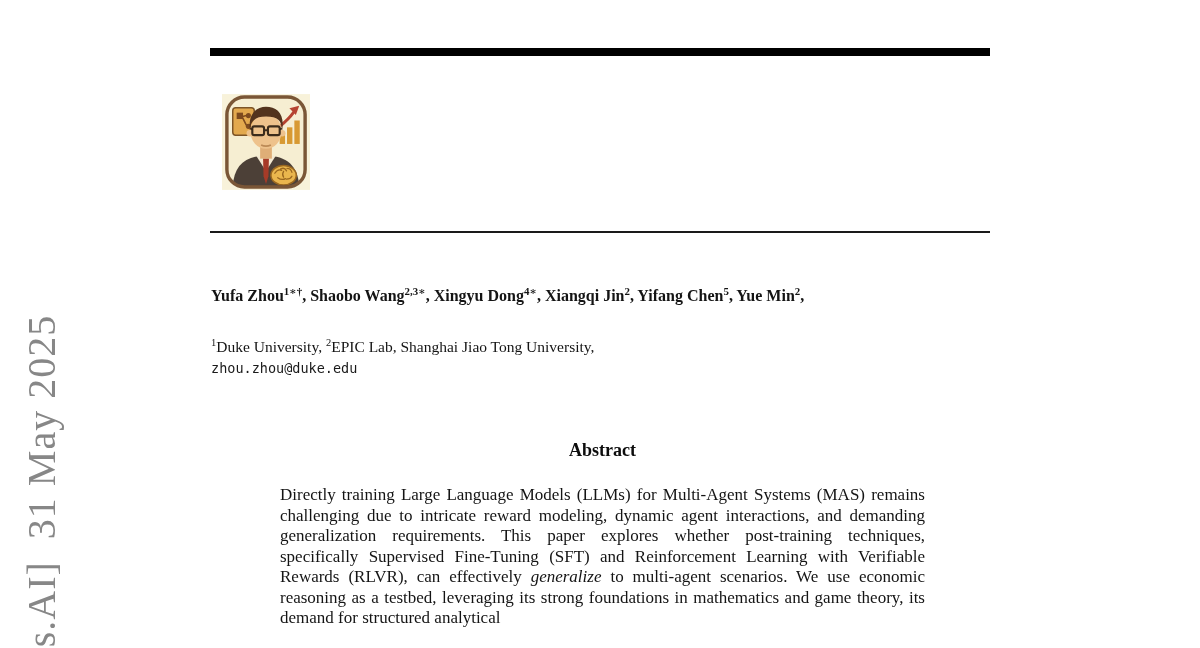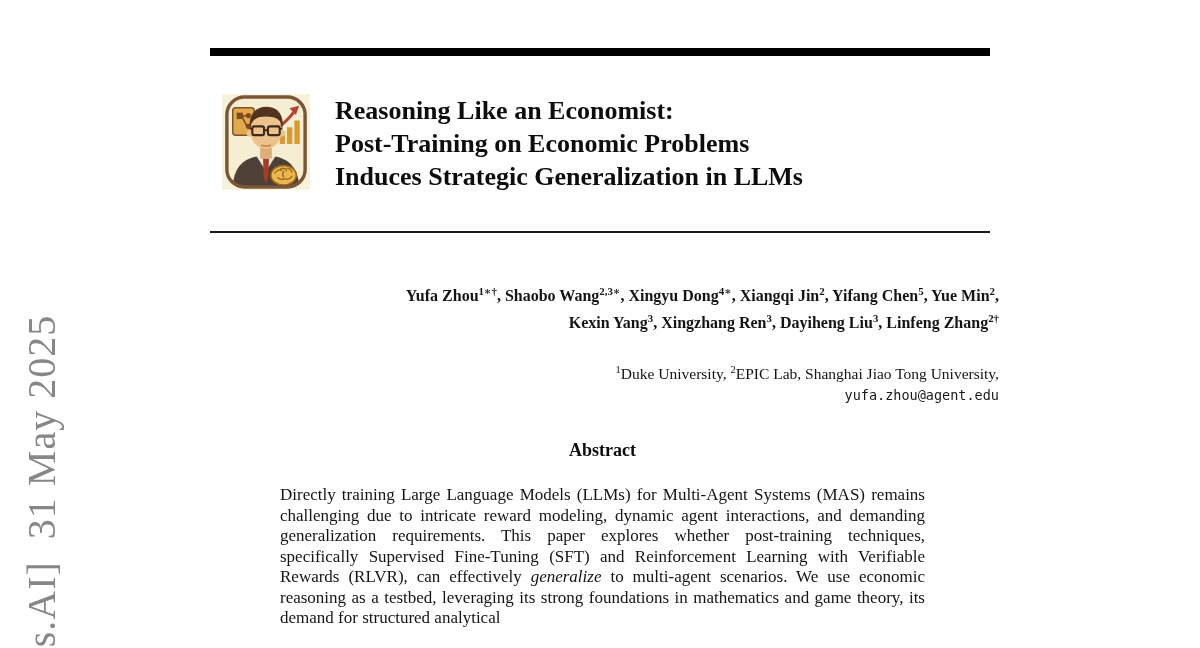--- a/index.html
+++ b/index.html
@@ -55,21 +55,21 @@
     font-weight: bold;
     line-height: 33px;
     color: #0d0d0d;
     white-space: nowrap;
   }
 
   .author-block {
     position: absolute;
     left: 211px; top: 282px;
     width: 788px;
-    text-align: right;
+    text-align: left;
     color: #141414;
   }
   .authors-line {
     font-size: 16px;
     font-weight: bold;
     line-height: 27px;
     white-space: nowrap;
   }
   .affil-line {
     font-size: 15.5px;
@@ -156,32 +156,26 @@
           <path d="M43 37 L47 37" stroke="#3c2c1c" stroke-width="2.2"></path>
           <path d="M31 36 L28.7 35 M59 36 L61.3 35" stroke="#3c2c1c" stroke-width="2"></path>
           <path d="M40 52 Q45 54.5 50 52" stroke="#bc8a56" stroke-width="1.6" fill="none"></path>
 
           <ellipse cx="63" cy="83" rx="13" ry="10" fill="#eab64d" stroke="#9a671f" stroke-width="1.6"></ellipse>
           <path d="M54 81 q3 -5 7 -3 M60 76.5 q4 -2 6 2 M66.5 76 q4 0 5 4 M57 85.5 q4 3 8 1 M66 87 q4 0 5.5 -3 M63 79 q-2 3 0 6" stroke="#9a671f" stroke-width="1.3" fill="none" stroke-linecap="round"></path>
         </g>
         <rect x="5" y="3" width="80" height="92" rx="18" fill="none" stroke="#7a5636" stroke-width="3.5"></rect>
       </svg>
     </div>
-    <div class="title">
-      <div>Reasoning Like an Economist:</div>
-      <div>Post-Training on Economic Problems</div>
-      <div>Induces Strategic Generalization in LLMs</div>
-    </div>
   </div>
 
   <div class="rule-thin"></div>
 
   <div class="author-block">
     <div class="authors-line">Yufa Zhou<sup>1∗†</sup>, Shaobo Wang<sup>2,3∗</sup>, Xingyu Dong<sup>4∗</sup>, Xiangqi Jin<sup>2</sup>, Yifang Chen<sup>5</sup>, Yue Min<sup>2</sup>,</div>
-    <div class="authors-line">Kexin Yang<sup>3</sup>, Xingzhang Ren<sup>3</sup>, Dayiheng Liu<sup>3</sup>, Linfeng Zhang<sup>2†</sup></div>
     <div class="affil-line"><sup>1</sup>Duke University, <sup>2</sup>EPIC Lab, Shanghai Jiao Tong University,</div>
-    <div class="email-line">yufa.zhou@agent.edu</div>
+    <div class="email-line">zhou.zhou@duke.edu</div>
   </div>
 
   <div class="abstract-heading">Abstract</div>
   <div class="abstract-text"><span>Directly training Large Language Models (LLMs) for Multi-Agent Systems (MAS) remains challenging due to intricate reward modeling, dynamic agent interactions, and demanding generalization requirements. This paper explores whether post-training techniques, specifically Supervised Fine-Tuning (SFT) and Reinforcement Learning with Verifiable Rewards (RLVR), can effectively </span><span class="em">generalize</span><span> to multi-agent scenarios. We use economic reasoning as a testbed, leveraging its strong foundations in mathematics and game theory, its demand for structured analytical</span></div>
 
 </div>
 
 </body></html>

